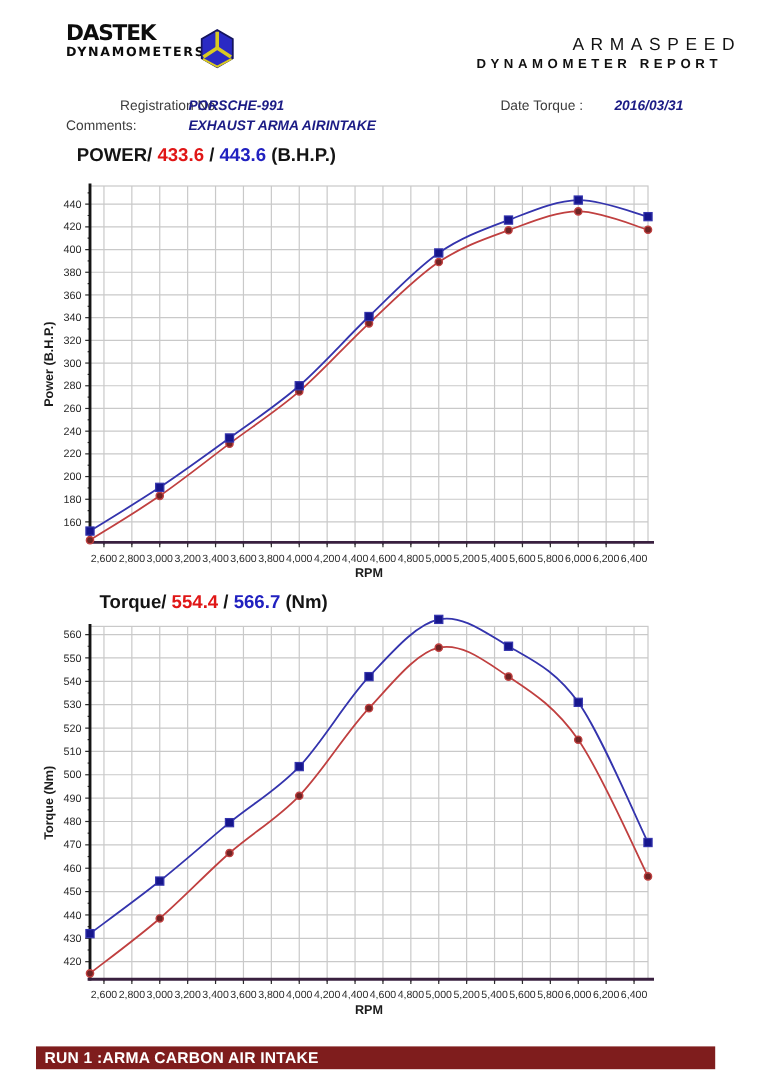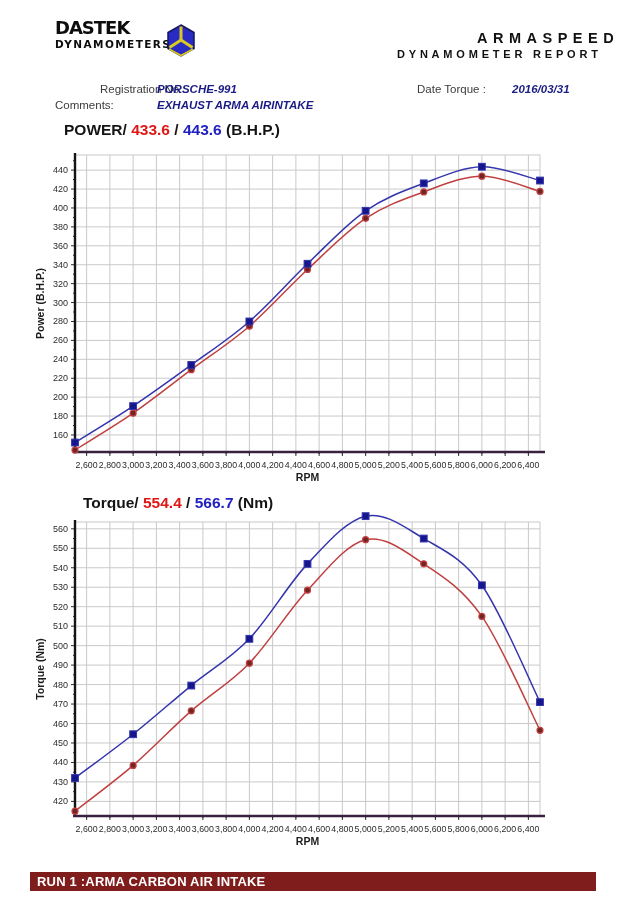--- a/index.html
+++ b/index.html
@@ -5,21 +5,21 @@
   html,body{margin:0;padding:0;}
   body{
     width:636px;height:900px;background:#ffffff;position:relative;
     font-family:"Liberation Sans",sans-serif;color:#141414;overflow:hidden;
   }
   .abs{position:absolute;}
   
   .logo-word{font-family:"DejaVu Sans",sans-serif;font-weight:800;font-size:18px;letter-spacing:-1px;color:#0d0d0d;line-height:1;}
   .logo-sub{font-family:"DejaVu Sans",sans-serif;font-weight:700;font-size:10.5px;letter-spacing:1.4px;color:#0d0d0d;margin-top:1px;}
   
-  .brand{font-weight:bold;font-size:14.5px;letter-spacing:5.5px;color:#111;}
+  .brand{font-weight:normal;font-size:14.5px;letter-spacing:5.5px;color:#111;}
   .rpt{font-weight:bold;font-size:11px;letter-spacing:3.8px;color:#111;}
   
   .ilabel{font-size:11.5px;color:#3c3c3c;}
   .ivalue{font-size:11.5px;font-weight:bold;font-style:italic;margin-left:20px;}
   
   .chart-title{font-size:15.5px;font-weight:bold;color:#141414;white-space:nowrap;}
   .chart-title span{display:inline-block;}
   
   .legend-bar{left:30px;width:566px;height:19px;line-height:19px;padding-left:7px;box-sizing:border-box;
     color:#ffffff;font-weight:bold;font-size:13px;letter-spacing:0.2px;white-space:nowrap;}

